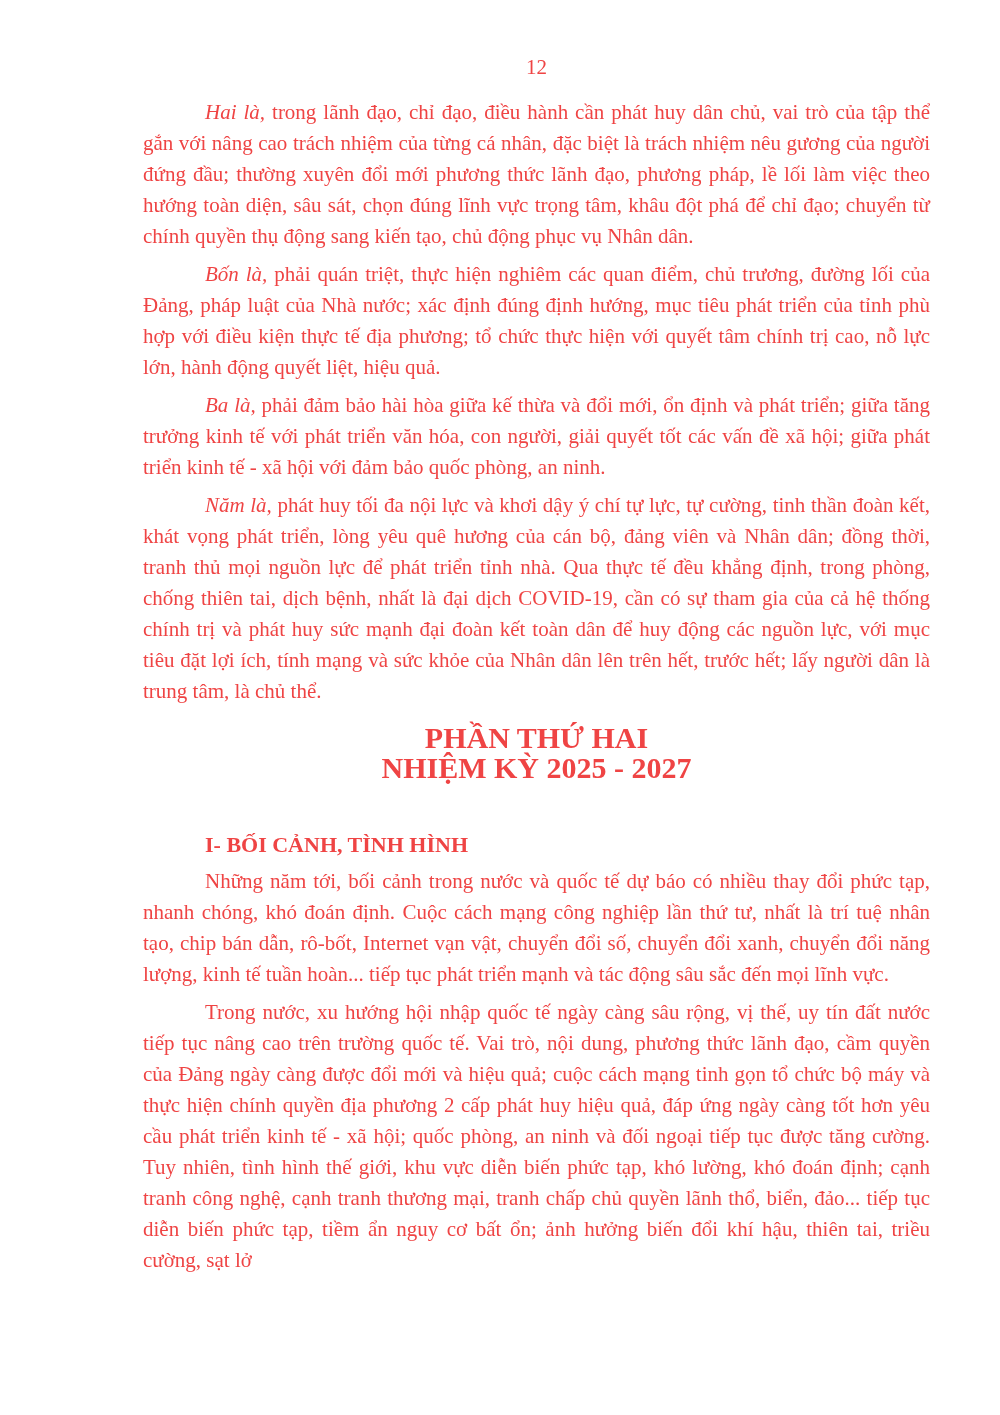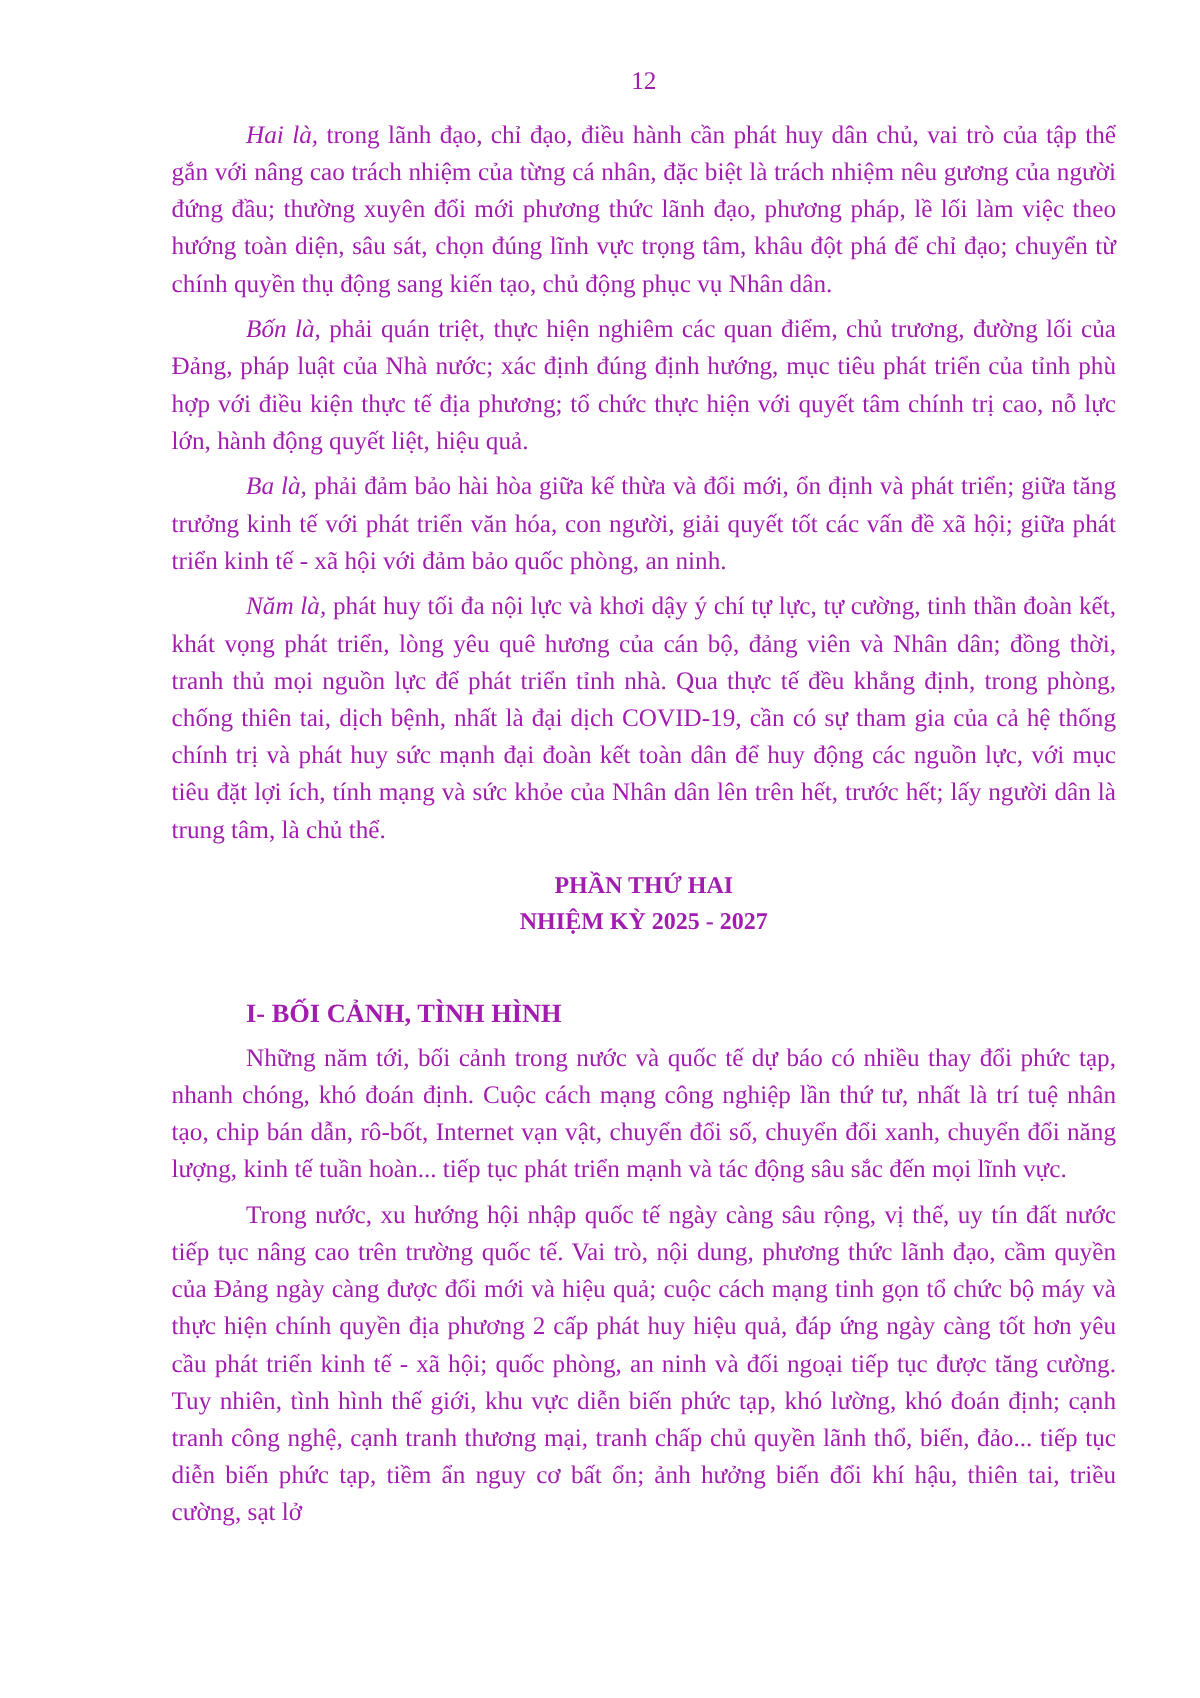--- a/index.html
+++ b/index.html
@@ -6,21 +6,21 @@
     margin: 0;
     padding: 0;
     background: #ffffff;
   }
   .page {
     position: relative;
     width: 1000px;
     height: 1415px;
     box-sizing: border-box;
     background: #ffffff;
-    color: #a21caf;
+    color: #ef4444;
     font-family: "Liberation Serif", "DejaVu Serif", serif;
     font-size: 21px;
     line-height: 31px;
     padding: 52px 70px 0 143px;
     overflow: hidden;
   }
   .page-number {
     text-align: center;
     margin: 0 0 14px 0;
     font-size: 21px;
@@ -33,21 +33,21 @@
   p.body-para:last-child {
     margin-bottom: 0;
   }
   .lead-in {
     font-weight: normal;
     font-style: italic;
   }
   .part-heading {
     text-align: center;
     font-weight: bold;
-    font-size: 20px;
+    font-size: 30px;
     line-height: 30px;
     margin: 16px 0 0 0;
   }
   .part-heading div {
     margin: 0;
   }
   .section-heading {
     font-weight: bold;
     font-size: 22px;
     text-indent: 62px;

